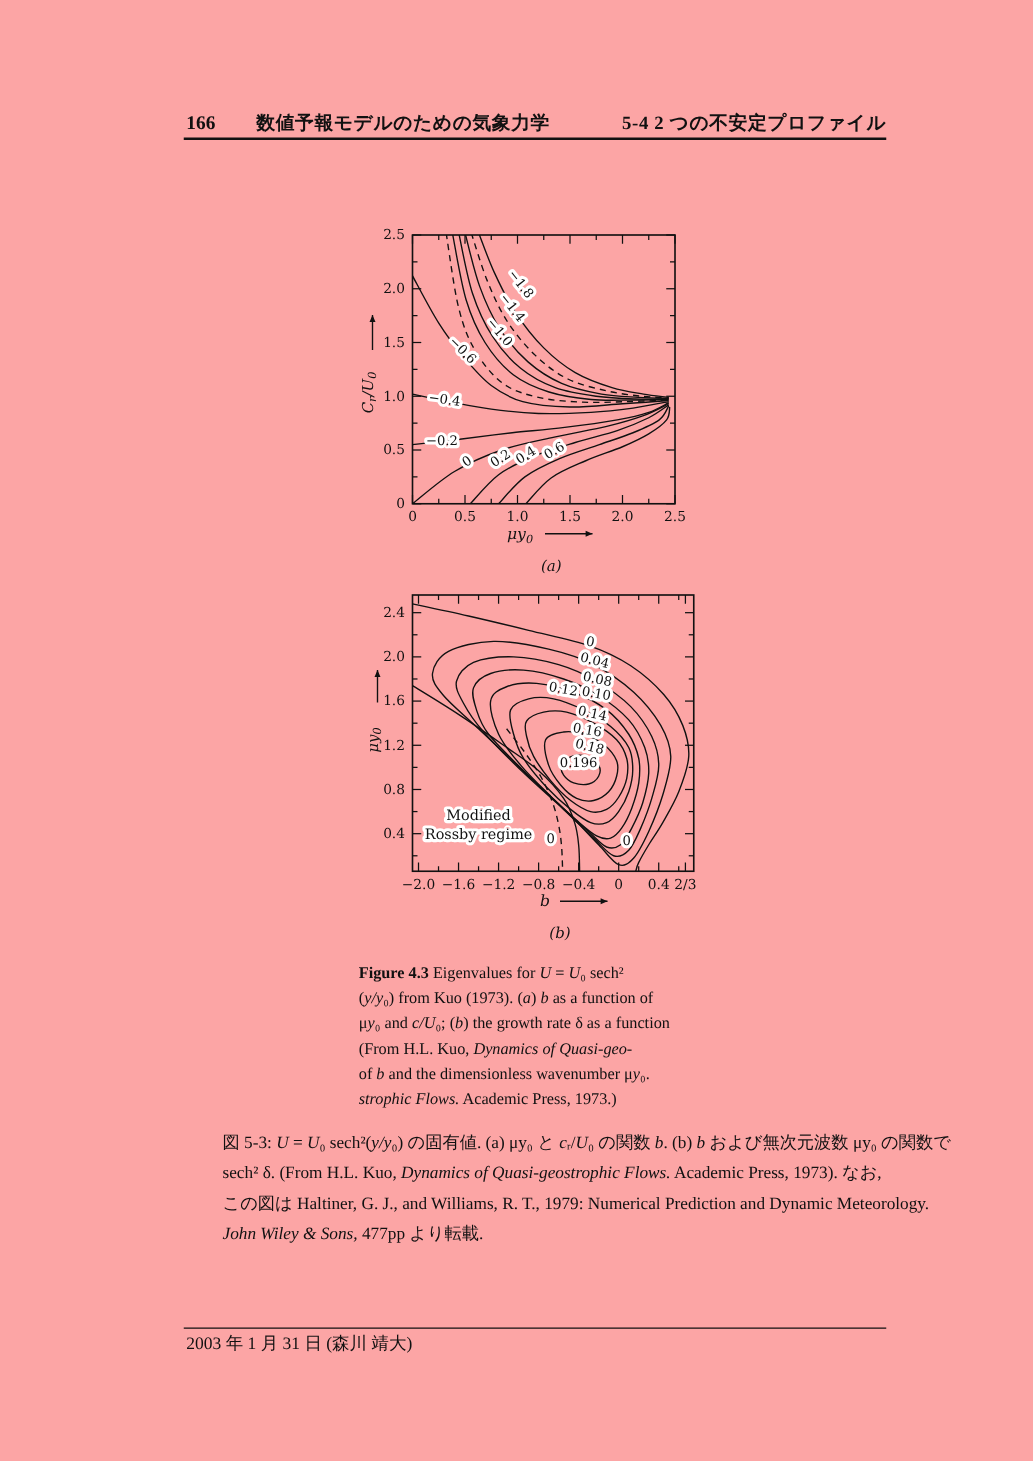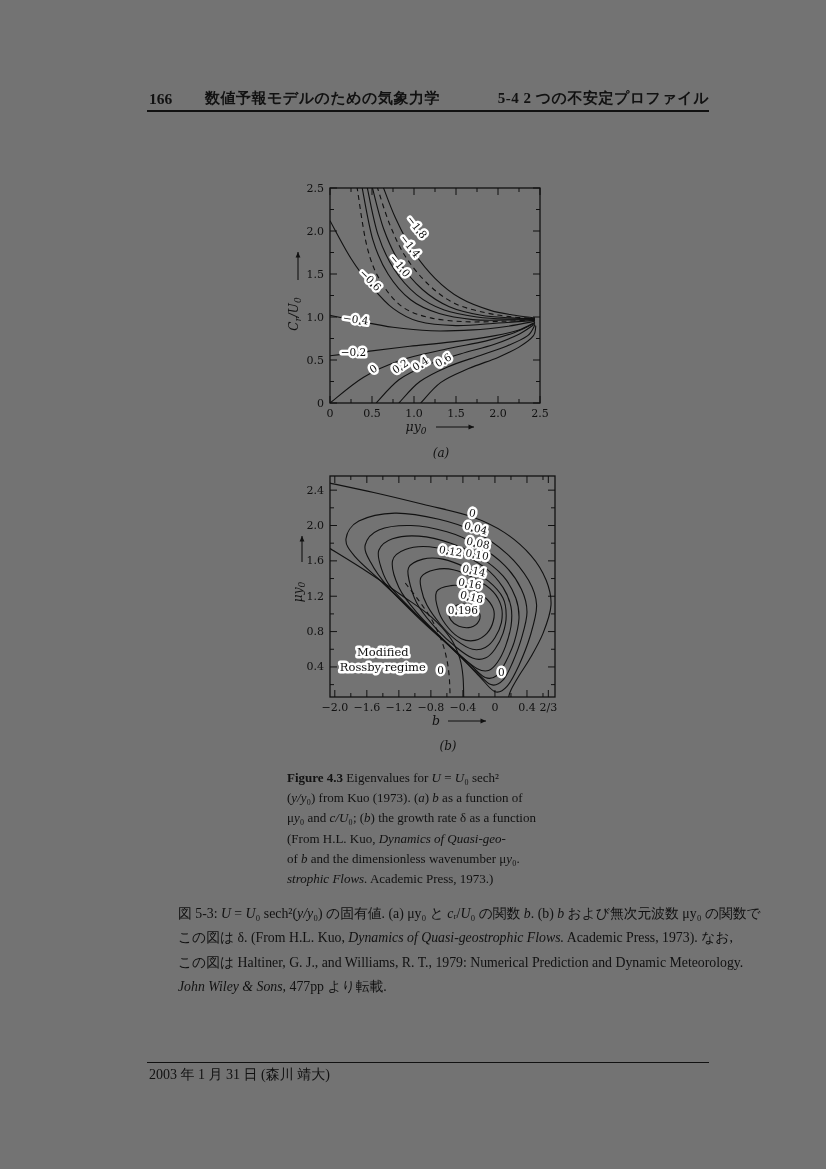--- a/index.html
+++ b/index.html
@@ -1,16 +1,16 @@
 <!DOCTYPE html>
 <html><head>
 <meta charset="utf-8">
 <style>
   html,body{margin:0;padding:0;background:#e8e8e8;}
-  .page{position:relative;width:826px;height:1169px;background:#737373;overflow:hidden;
+  .page{position:relative;width:826px;height:1169px;background:#fca5a5;overflow:hidden;
         font-family:"Liberation Serif","DejaVu Serif",serif;color:#111;}
   .abs{position:absolute;}
   .pagenum{left:149px;top:90px;font-size:15.5px;font-weight:bold;}
   .htitle{font-family:Liberation Serif, serif;font-weight:bold;font-size:15px;letter-spacing:.5px;}
   .htitle.l{left:205px;top:89px;}
   .htitle.r{right:117px;top:89px;}
   .rule{background:#111;}
   .header-rule{left:147px;top:110px;width:562px;height:2px;}
   .footer-rule{left:147px;top:1062px;width:562px;height:1px;}
   .footer-text{left:149px;top:1066px;font-size:14px;}
@@ -247,21 +247,21 @@
   <div class="abs cap-en" id="cap-en">
       <div class="cap-line"><span class="bd">Figure 4.3</span><span> Eigenvalues for </span><span class="it">U</span><span> = </span><span class="it">U</span><span>₀ sech²</span></div>
       <div class="cap-line"><span>(</span><span class="it">y/y</span><span>₀) from Kuo (1973). (</span><span class="it">a</span><span>) </span><span class="it">b</span><span> as a function of</span></div>
       <div class="cap-line"><span>μ</span><span class="it">y</span><span>₀ and </span><span class="it">c/U</span><span>₀; (</span><span class="it">b</span><span>) the growth rate δ as a function</span></div>
       <div class="cap-line"><span>(From H.L. Kuo, </span><span class="it">Dynamics of Quasi-geo-</span></div>
       <div class="cap-line"><span>of </span><span class="it">b</span><span> and the dimensionless wavenumber μ</span><span class="it">y</span><span>₀.</span></div>
       <div class="cap-line"><span class="it">strophic Flows.</span><span> Academic Press, 1973.)</span></div>
     </div>
   <div class="abs cap-ja" id="cap-ja">
       <div class="cap-line"><span>図 5-3: </span><span class="it">U</span><span> = </span><span class="it">U</span><span>₀ sech²(</span><span class="it">y/y</span><span>₀) の固有値. (a) μy₀ と </span><span class="it">c</span><span>ᵣ/</span><span class="it">U</span><span>₀ の関数 </span><span class="it">b</span><span>. (b) </span><span class="it">b</span><span> および無次元波数 μy₀ の関数で</span></div>
-      <div class="cap-line"><span>この図は δ. (From H.L. Kuo, </span><span class="it">Dynamics of Quasi-geostrophic Flows.</span><span> Academic Press, 1973). なお,</span></div>
+      <div class="cap-line"><span>sech² δ. (From H.L. Kuo, </span><span class="it">Dynamics of Quasi-geostrophic Flows.</span><span> Academic Press, 1973). なお,</span></div>
       <div class="cap-line"><span>この図は Haltiner, G. J., and Williams, R. T., 1979: Numerical Prediction and Dynamic Meteorology.</span></div>
       <div class="cap-line"><span class="it">John Wiley &amp; Sons,</span><span> 477pp より転載.</span></div>
     </div>
 
   <div class="abs rule footer-rule"></div>
   <div class="abs footer-text">
     <span>2003 年 1 月 31 日 (森川 靖大)</span>
   </div>
 </div>
 

